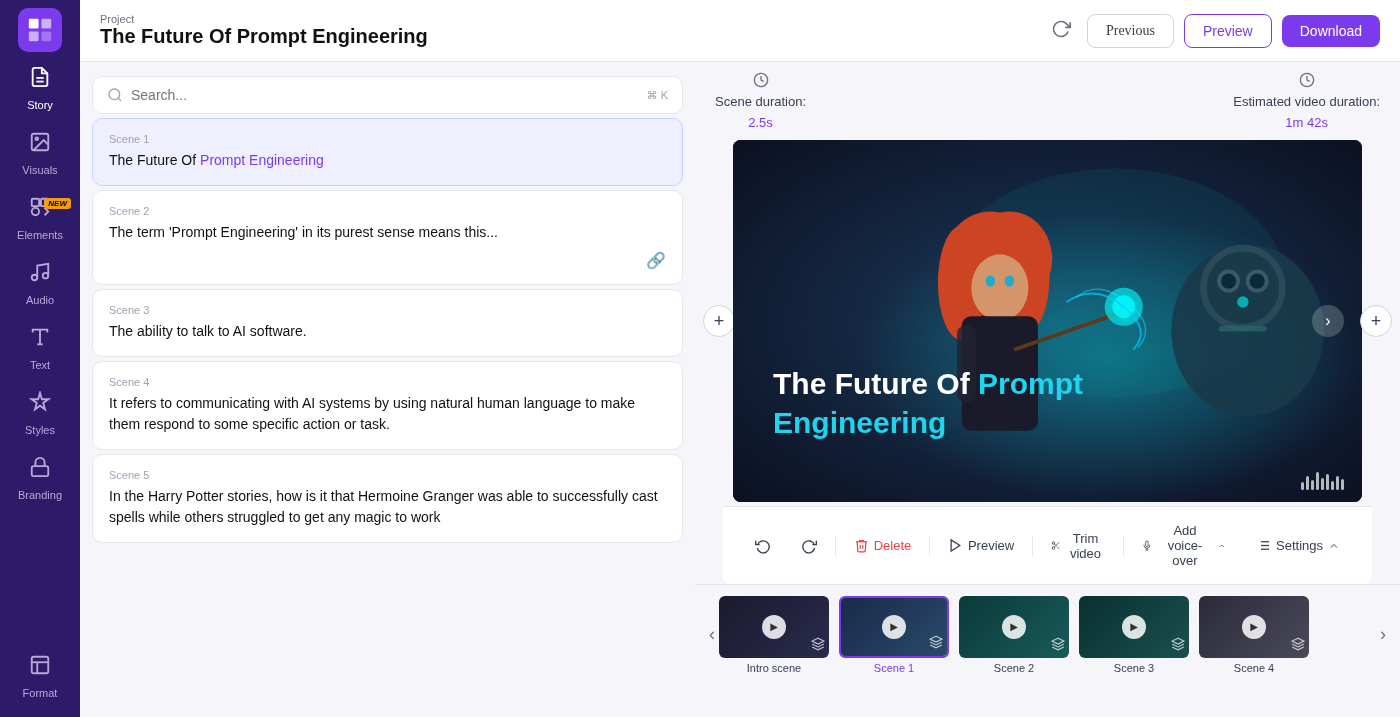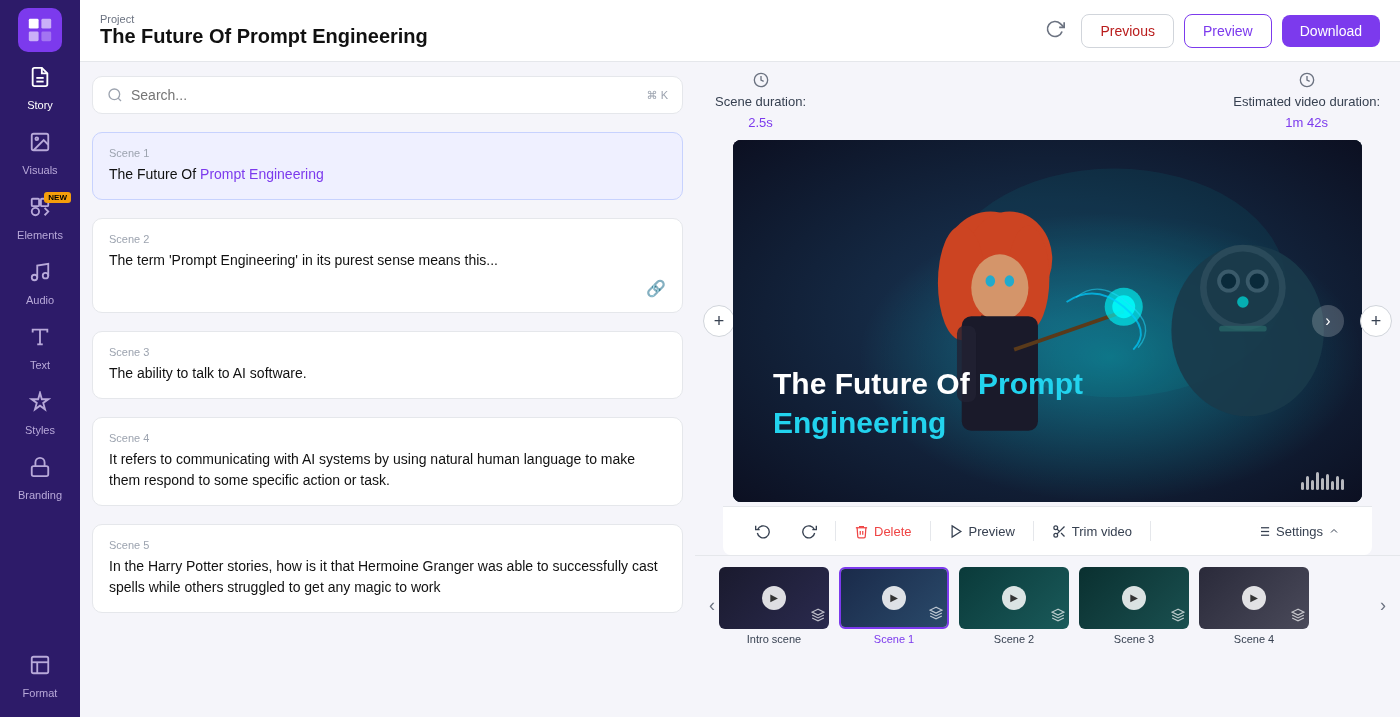--- a/index.html
+++ b/index.html
@@ -64,26 +64,27 @@
       flex-shrink: 0;
     }
     .header-left { display: flex; flex-direction: column; }
     .header-project { font-size: 11px; color: #6b7280; }
     .header-title { font-size: 20px; font-weight: 600; color: #111; }
     .header-right { display: flex; align-items: center; gap: 10px; }
     .btn-icon { background: none; border: none; cursor: pointer; padding: 6px; border-radius: 6px; color: #6b7280; }
     .btn-previous {
       background: white;
       border: 1.5px solid #d1d5db;
-      color: #b91c1c;
+      color: #404040;
       padding: 8px 18px;
       border-radius: 8px;
       font-size: 14px;
       cursor: pointer;
       font-weight: 500;
+      font-family: Liberation Serif, serif;
     }
     .btn-preview {
       background: white;
       border: 1.5px solid #7c3aed;
       color: #7c3aed;
       padding: 8px 18px;
       border-radius: 8px;
       font-size: 14px;
       cursor: pointer;
       font-weight: 500;
@@ -107,21 +108,21 @@
     }
 
     
     .scene-panel {
       width: 615px;
       flex-shrink: 0;
       background: #f5f5fa;
       padding: 14px 12px;
       display: flex;
       flex-direction: column;
-      gap: 18px;
+      gap: 4px;
       overflow-y: auto;
     }
     .search-bar {
       background: white;
       border: 1px solid #e5e7eb;
       border-radius: 10px;
       padding: 10px 14px;
       display: flex;
       align-items: center;
       gap: 8px;
@@ -422,21 +423,21 @@
   </div>
 
   <div class="sidebar-item-wrap">
     <div class="sidebar-item">
       <svg viewBox="0 0 24 24" fill="none" stroke="currentColor" stroke-width="2">
         <rect x="3" y="3" width="8" height="8" rx="1"></rect>
         <rect x="13" y="3" width="8" height="8" rx="1"></rect>
         <circle cx="7" cy="17" r="4"></circle>
         <path d="M17 13l4 4-4 4"></path>
       </svg>
-      <span style="background:#f59e0b;color:#000;font-size:8px;font-weight:bold;padding:1px 4px;border-radius:3px;position:absolute;top:6px;right:4px;">NEW</span>
+      <span style="background:#f59e0b;color:#000;font-size:8px;font-weight:bold;padding:1px 4px;border-radius:3px;position:absolute;top:12px;right:4px;font-style:italic;">NEW</span>
       <span>Elements</span>
     </div>
   </div>
 
   <div class="sidebar-item">
     <svg viewBox="0 0 24 24" fill="none" stroke="currentColor" stroke-width="2">
       <path d="M9 18V5l12-2v13"></path>
       <circle cx="6" cy="18" r="3"></circle>
       <circle cx="18" cy="16" r="3"></circle>
     </svg>
@@ -678,20 +679,32 @@
           <svg width="15" height="15" viewBox="0 0 24 24" fill="none" stroke="currentColor" stroke-width="2">
             <circle cx="6" cy="6" r="3"></circle>
               <circle cx="6" cy="18" r="3"></circle>
             <line x1="20" y1="4" x2="8.12" y2="15.88"></line>
             <line x1="14.47" y1="14.48" x2="20" y2="20"></line>
             <line x1="8.12" y1="8.12" x2="12" y2="12"></line>
           </svg>
           <span>Trim video</span>
         </button>
         <div class="ctrl-divider"></div>
+        <button class="ctrl-btn">
+          <svg width="15" height="15" viewBox="0 0 24 24" fill="none" stroke="currentColor" stroke-width="2">
+            <path d="M12 1a3 3 0 0 0-3 3v8a3 3 0 0 0 6 0V4a3 3 0 0 0-3-3z"></path>
+            <path d="M19 10v2a7 7 0 0 1-14 0v-2"></path>
+            <line x1="12" y1="19" x2="12" y2="23"></line>
+            <line x1="8" y1="23" x2="16" y2="23"></line>
+          </svg>
+          <span>Add voice-over</span>
+          <svg width="12" height="12" viewBox="0 0 24 24" fill="none" stroke="currentColor" stroke-width="2">
+            <polyline points="18 15 12 9 6 15"></polyline>
+          </svg>
+        </button>
         <button class="ctrl-btn-settings">
           <svg width="15" height="15" viewBox="0 0 24 24" fill="none" stroke="currentColor" stroke-width="2">
             <line x1="8" y1="6" x2="21" y2="6"></line>
               <line x1="8" y1="12" x2="21" y2="12"></line>
               <line x1="8" y1="18" x2="21" y2="18"></line>
             <line x1="3" y1="6" x2="3.01" y2="6"></line>
               <line x1="3" y1="12" x2="3.01" y2="12"></line>
               <line x1="3" y1="18" x2="3.01" y2="18"></line>
           </svg>
           <span>Settings</span>

